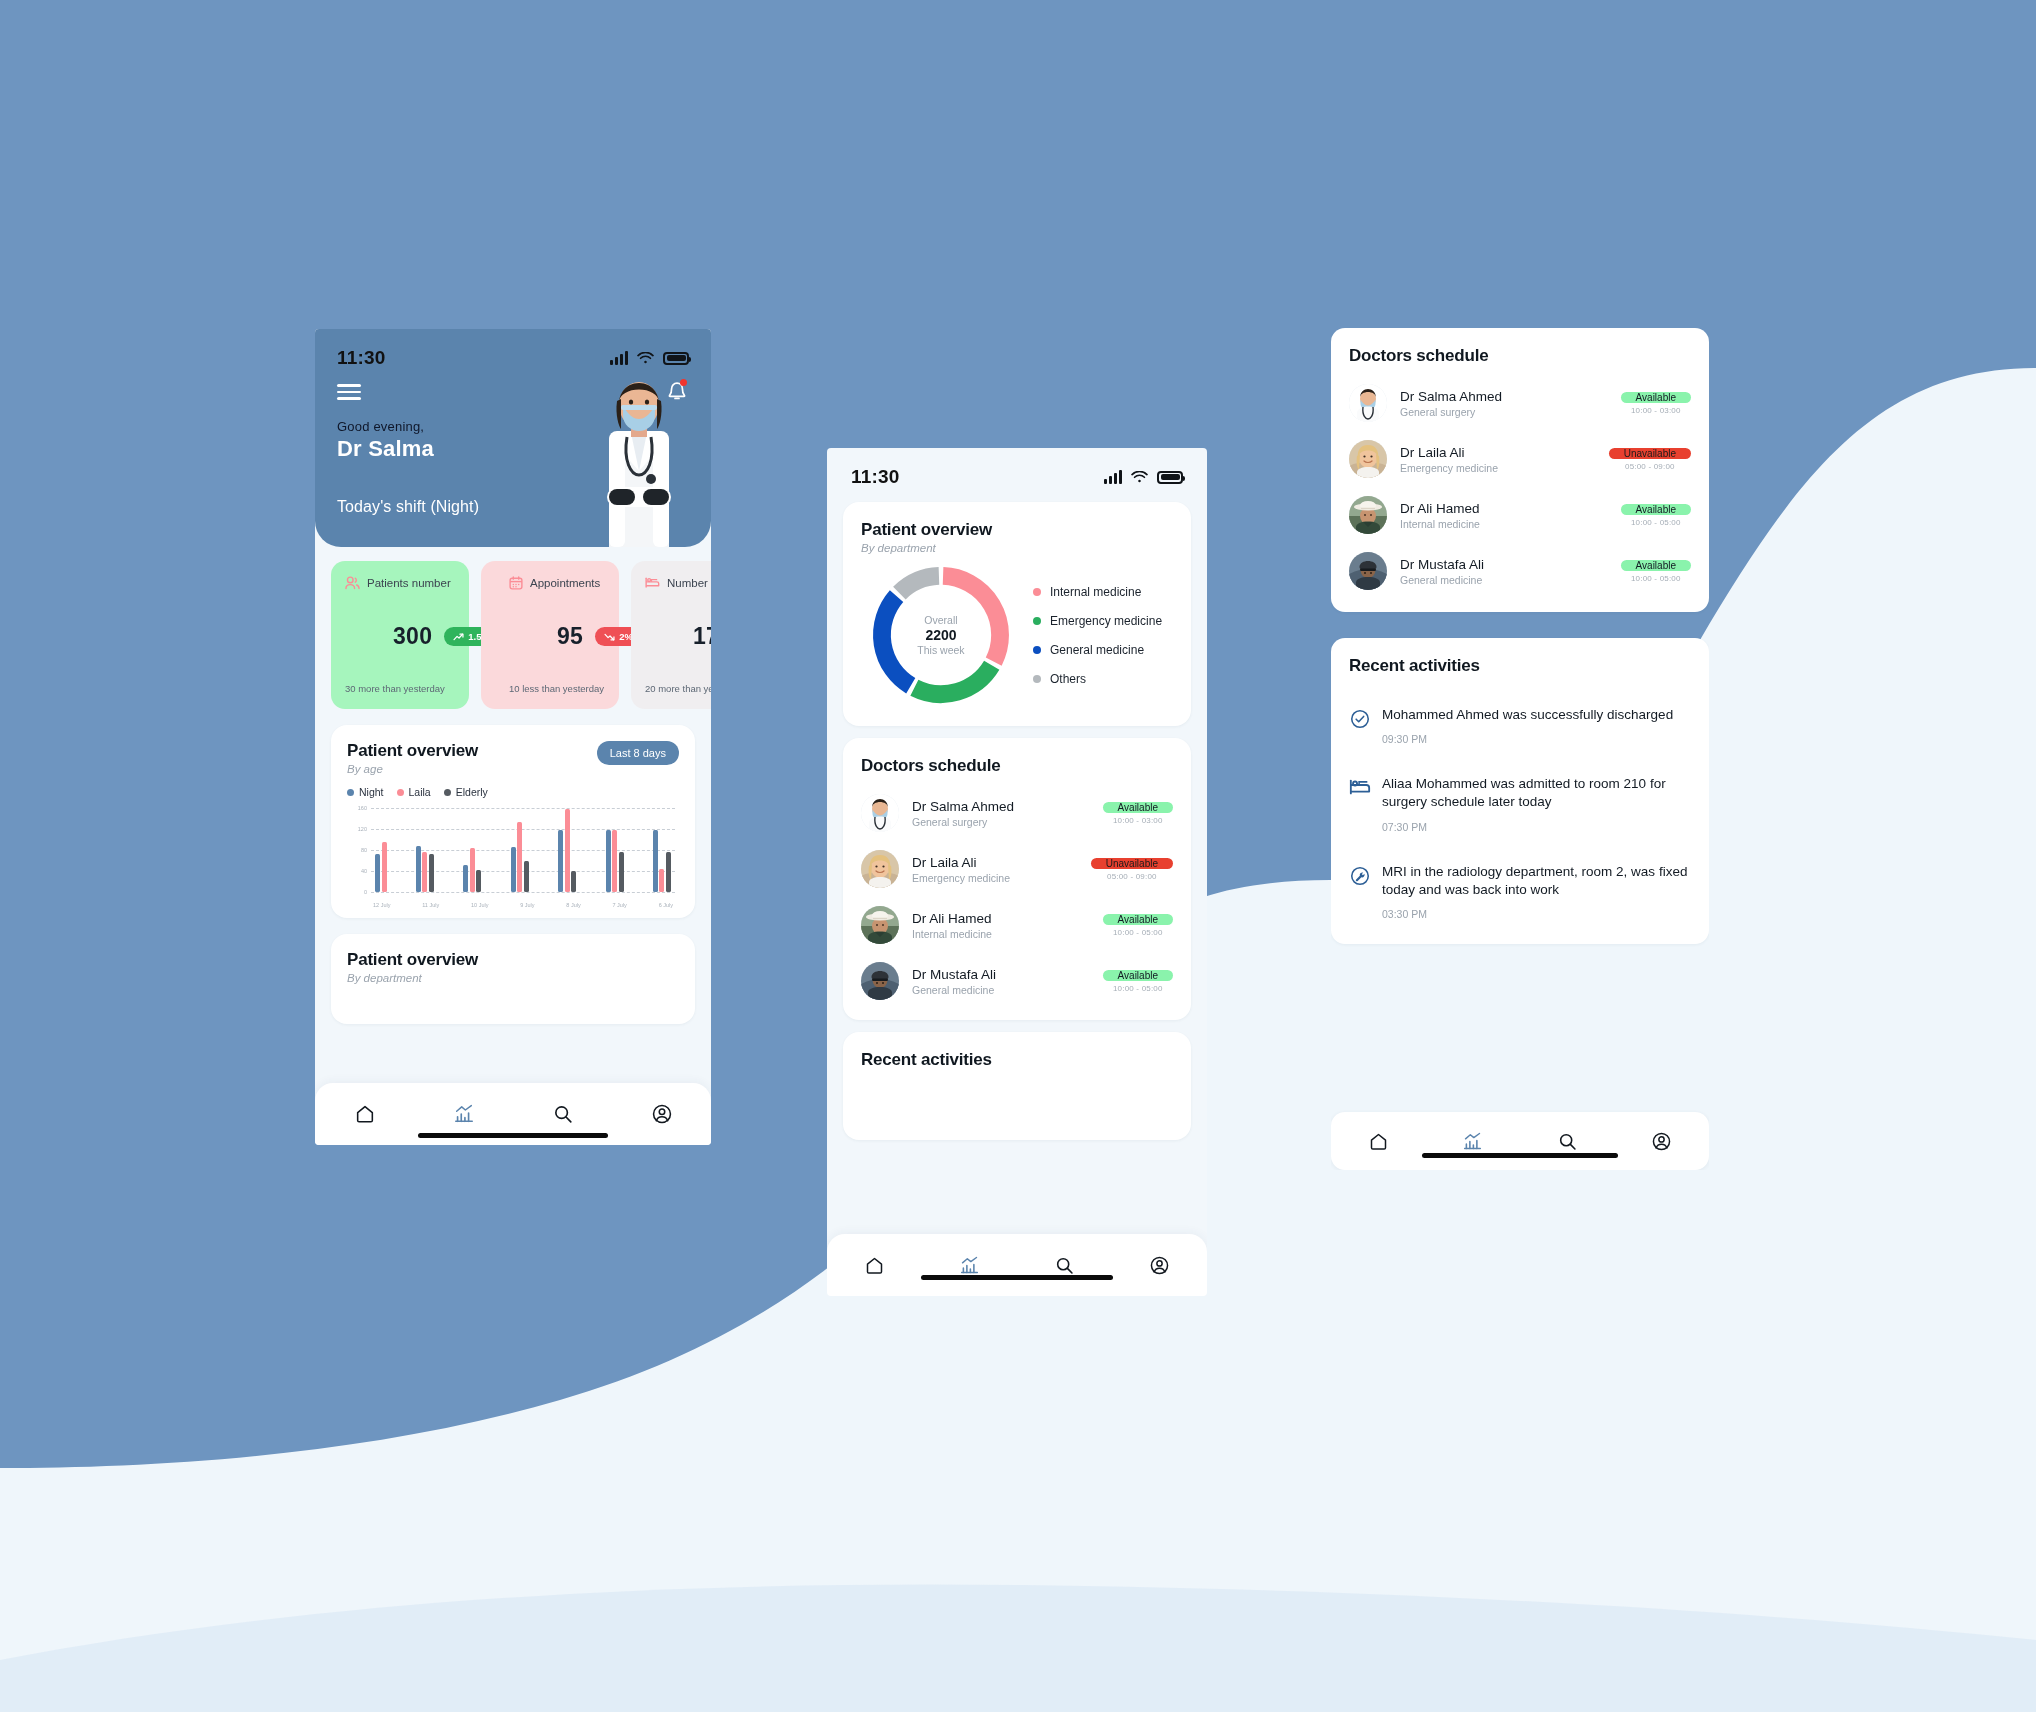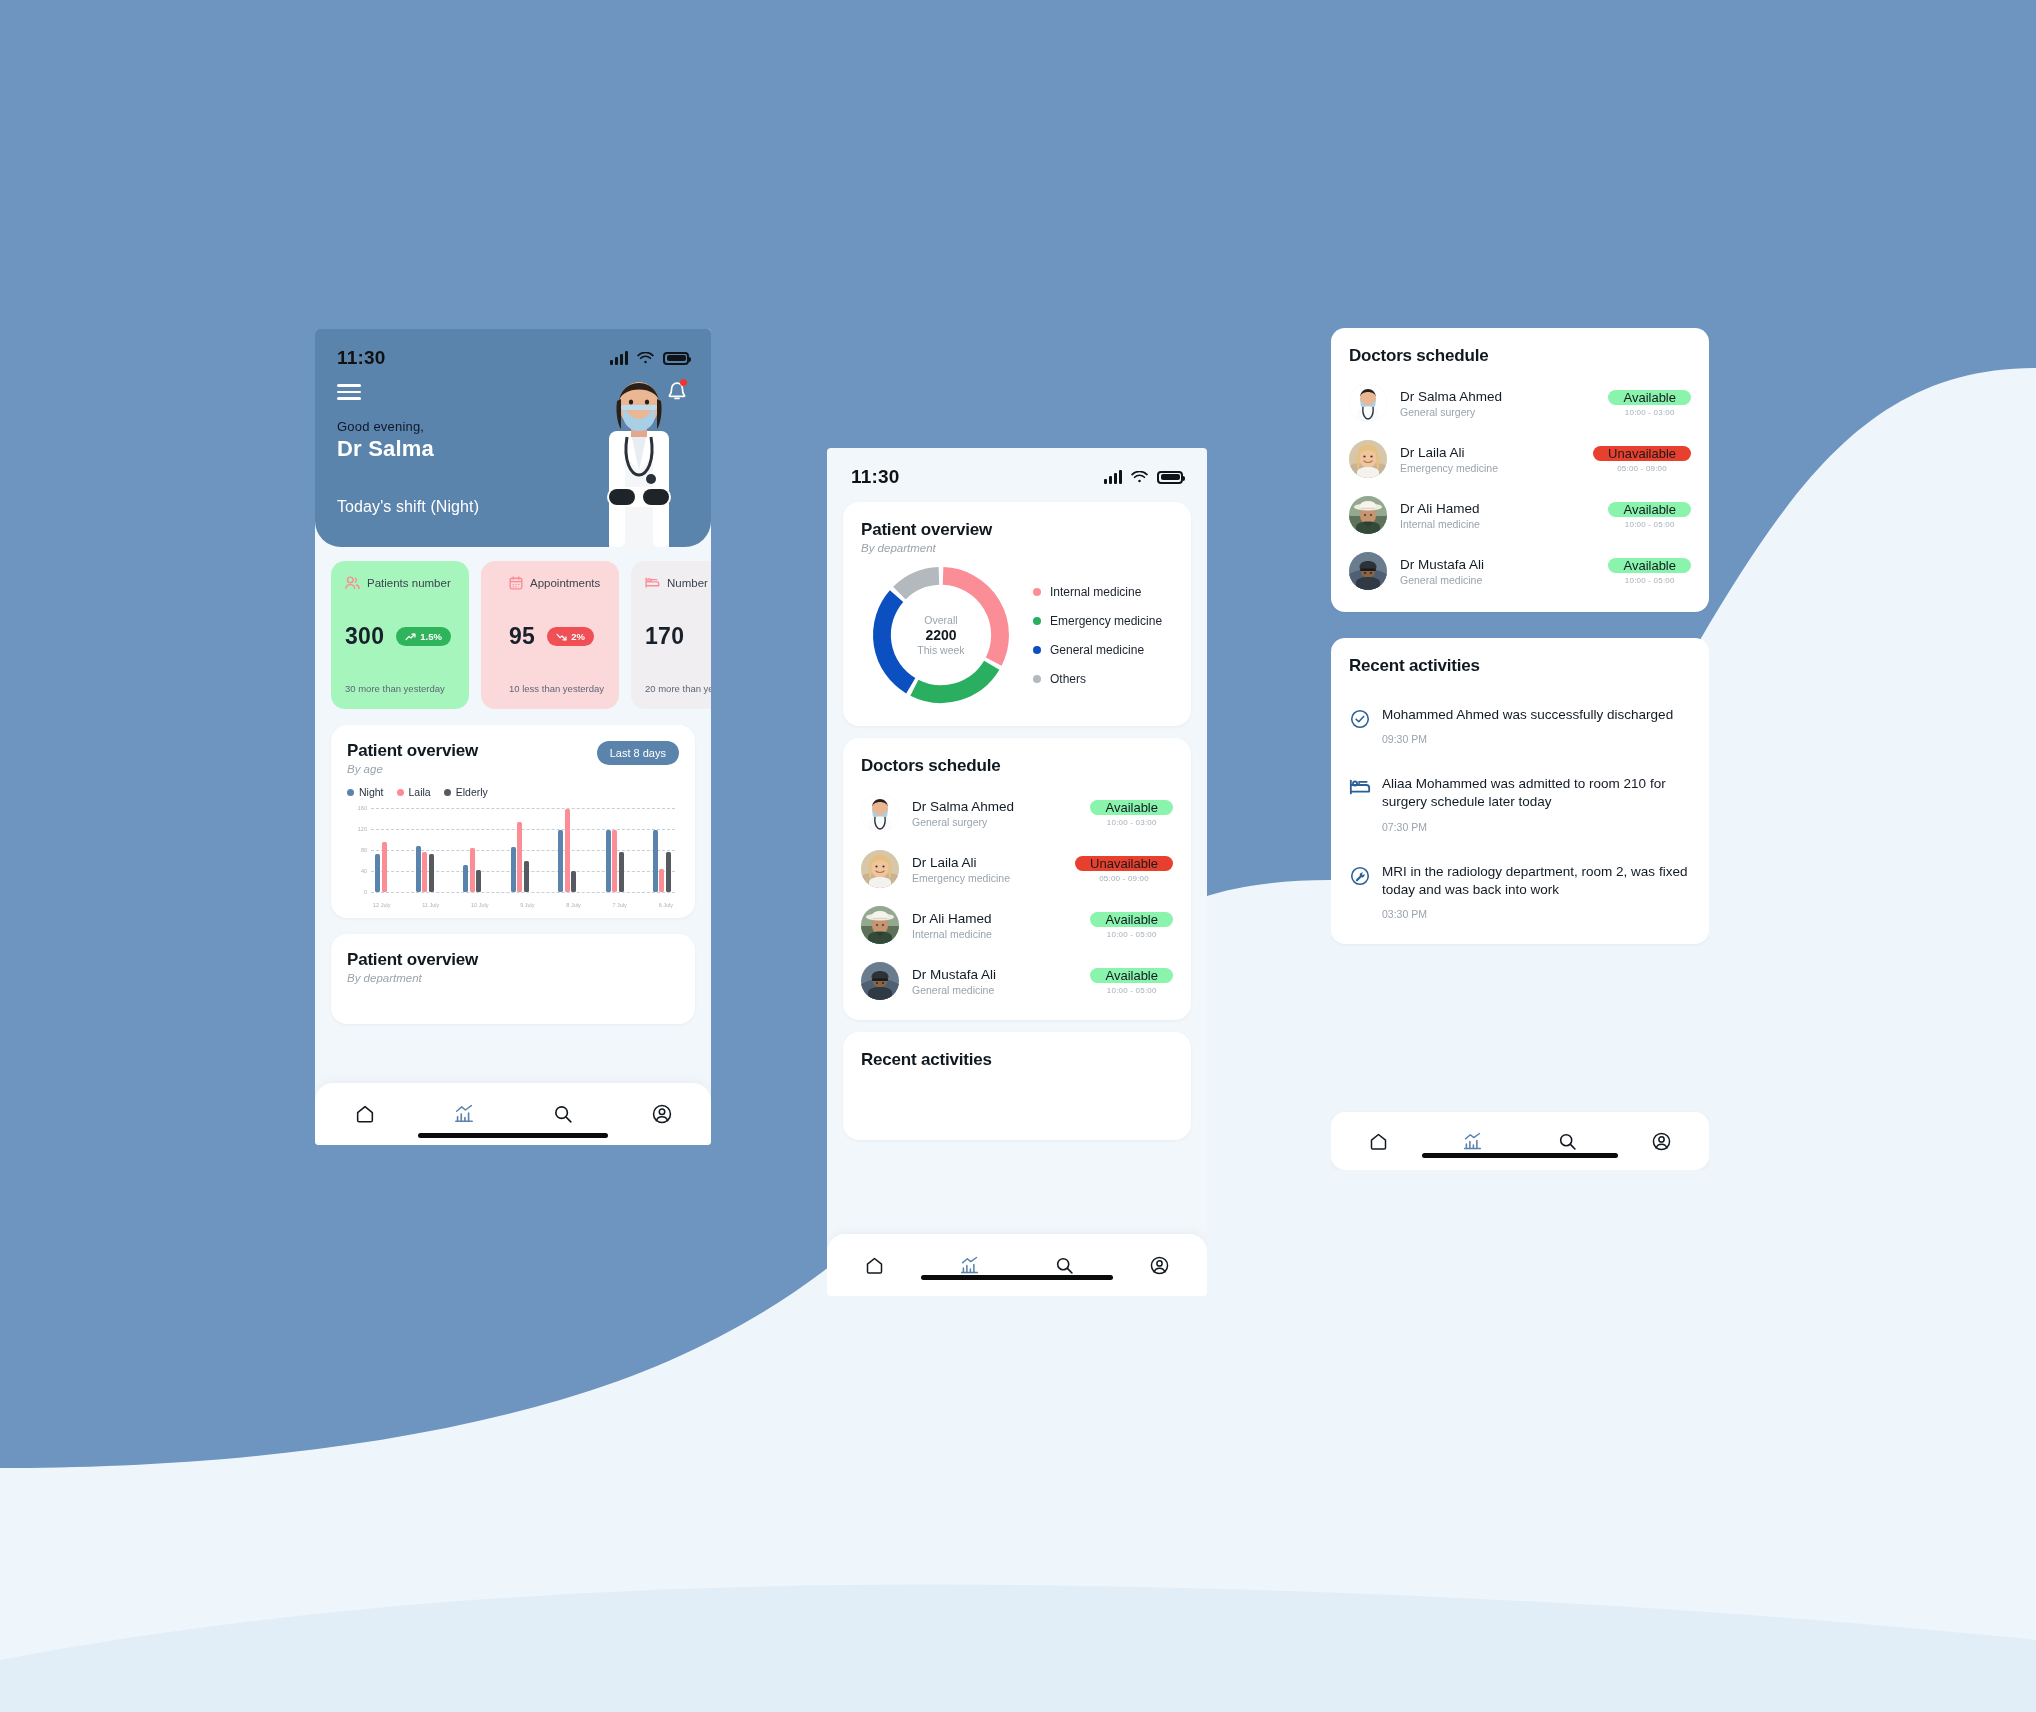--- a/index.html
+++ b/index.html
@@ -67,21 +67,21 @@
   .stat {
     flex:0 0 auto; width:138px; height:148px; border-radius:14px;
     padding:15px 14px; display:flex; flex-direction:column; justify-content:space-between;
   }
   .stat.green{background:#a6f5bd;}
   .stat.pink {background:#fbd9db;padding-left:28px;}
   .stat.grey {background:#f0eef0;}
   .stat-top { display:flex; align-items:center; gap:7px;}
   .stat-title{ font-size:11.5px; color:#3c4450; white-space:nowrap;}
   .stat-mid{ display:flex; align-items:center; gap:12px;}
-  .stat-num{ font-size:23px; font-weight:700; color:#17202b; letter-spacing:.3px;}
+  .stat-num{ font-size:23px; font-weight:700; color:#17202b; letter-spacing:.3px;margin-left:48px;}
   .chip{ display:flex; align-items:center; gap:4px; border-radius:999px; padding:4px 9px; font-size:9.5px; color:#fff; font-weight:600;}
   .chip.up{background:#2fb45c;}
   .chip.down{background:#ef4f55;}
   .stat-foot{font-size:9.5px;color:#5d6875;}
 
   .card {
     background:#fff; border-radius:16px; margin:16px 16px 0 16px; padding:16px 16px 10px 16px;
     box-shadow:0 1px 3px rgba(36,60,90,.06);
   }
   .card-head{ display:flex; align-items:flex-start; justify-content:space-between;}
@@ -132,21 +132,21 @@
   .dc-bot{ font-size:10.5px; color:#9aa3ad;}
   .dlegend{ display:flex; flex-direction:column; gap:15px; padding-left:4px;}
   .dl{ display:flex; align-items:center; gap:9px; font-size:12px; color:#1b232d;}
   .dl b{ width:8px;height:8px;border-radius:50%;display:block;}
 
   .doc-row{ display:flex; align-items:center; gap:13px; margin-top:18px;}
   .avatar{ width:38px; height:38px; border-radius:50%; overflow:hidden; flex:0 0 38px; background:#dfe7ef;}
   .doc-name{ font-size:13.5px; color:#131b24; font-weight:400;}
   .doc-spec{ font-size:10.5px; color:#9aa3ad; margin-top:2px;}
   .doc-meta{ margin-left:auto; display:flex; flex-direction:column; align-items:center; gap:3px;}
-  .badge{ border-radius:999px; padding:0 15px; font-size:13px; color:#121a22; white-space:nowrap;}
+  .badge{ border-radius:999px; padding:0 15px; font-size:10px; color:#121a22; white-space:nowrap;}
   .badge.avail{ background:#8af3ac;}
   .badge.unavail{ background:#e8402f; color:#1a1a1a;}
   .doc-time{ font-size:8px; color:#a6aeb7; letter-spacing:.2px;}
 
   
   #phone-3{
     left:1331px; top:328px; width:378px; height:842px;
     background:transparent;
   }
   .p3-card{ background:#fff; border-radius:14px; padding:18px 18px 16px 18px; box-shadow:0 1px 3px rgba(36,60,90,.06);}

